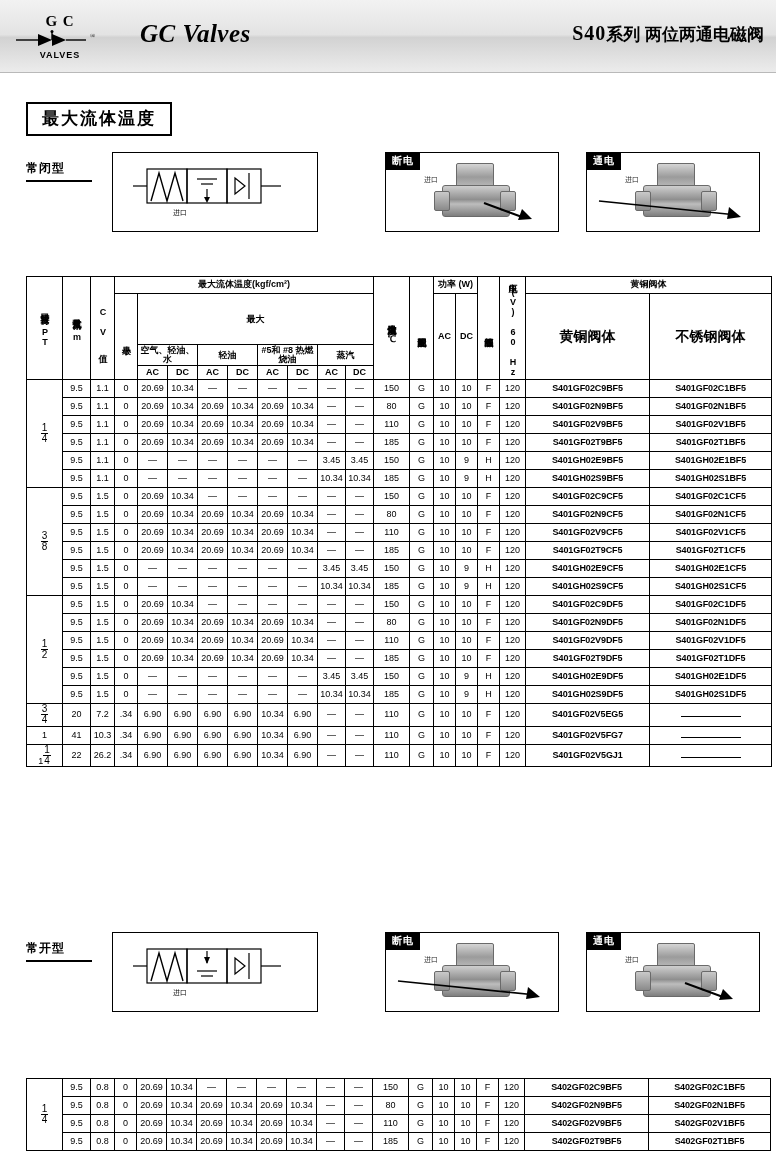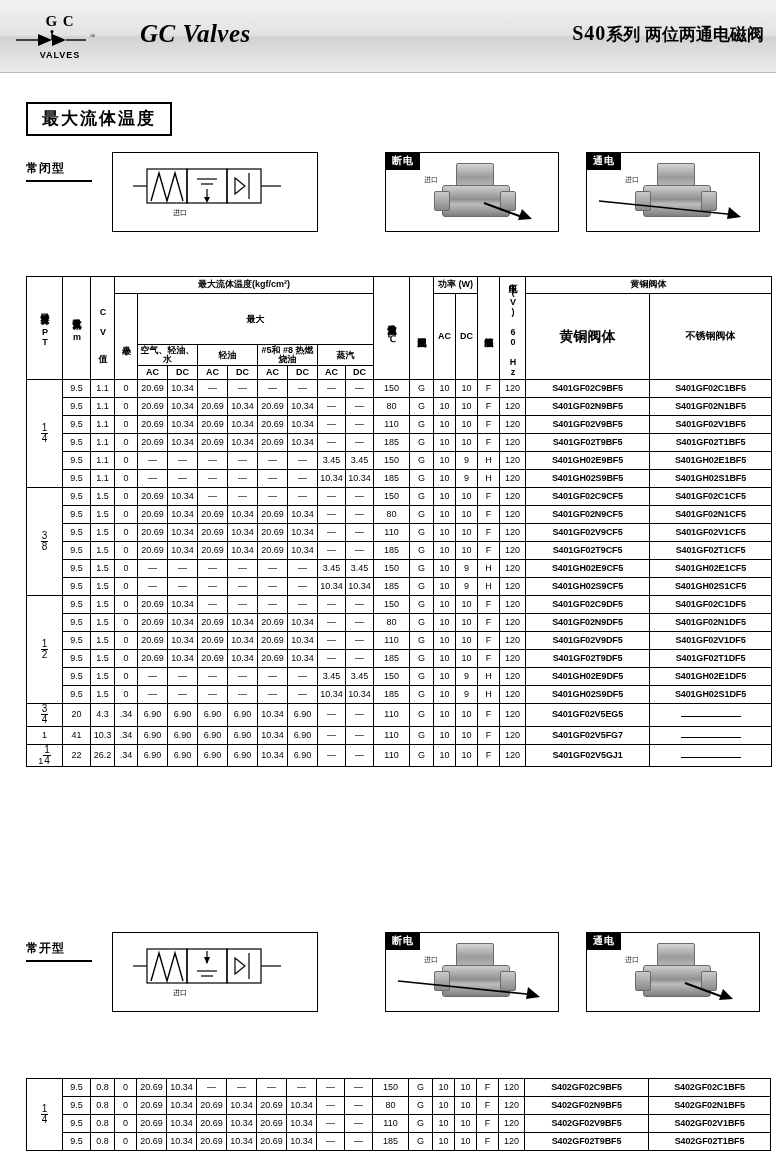--- a/index.html
+++ b/index.html
@@ -258,21 +258,21 @@
           <th rowspan="4" class="hdr-thick"><span class="vert-s">线圈等级</span></th>
           <th rowspan="4" class="hdr-thick"><span class="vert-s">电压 (V) 60 Hz</span></th>
           <th colspan="2" class="hdr-thick" style="height:16px">黄铜阀体</th>
         </tr>
         <tr>
           <th rowspan="3" style="width:22px"><span class="vert-s">最小</span></th>
           <th colspan="8" style="height:14px">最大</th>
           <th rowspan="3">AC</th>
           <th rowspan="3">DC</th>
           <th rowspan="3" style="font-size:14px">黄铜阀体</th>
-          <th rowspan="3" style="font-size:10px">不锈钢阀体</th>
+          <th rowspan="3" style="font-size:14px">不锈钢阀体</th>
         </tr>
         <tr>
           <th colspan="2" class="small-head" style="height:20px">空气、轻油、水</th>
           <th colspan="2" class="small-head">轻油</th>
           <th colspan="2" class="tiny">#5和 #8 热燃烧油</th>
           <th colspan="2" class="small-head">蒸汽</th>
         </tr>
         <tr>
           <th style="height:13px">AC</th>
           <th>DC</th>
@@ -662,21 +662,21 @@
             <td>10</td>
             <td>9</td>
             <td>H</td>
             <td>120</td>
             <td class="model">S401GH02S9DF5</td>
             <td class="model">S401GH02S1DF5</td>
           </tr>
           <tr class="rowline grp-end">
             <td rowspan="1"><span class="frac"><span class="n">3</span><span class="d">4</span></span></td>
             <td>20</td>
-            <td>4.3</td>
+            <td>7.2</td>
             <td>.34</td>
             <td>6.90</td>
             <td>6.90</td>
             <td>6.90</td>
             <td>6.90</td>
             <td>10.34</td>
             <td>6.90</td>
             <td>—</td>
             <td>—</td>
             <td>110</td>

